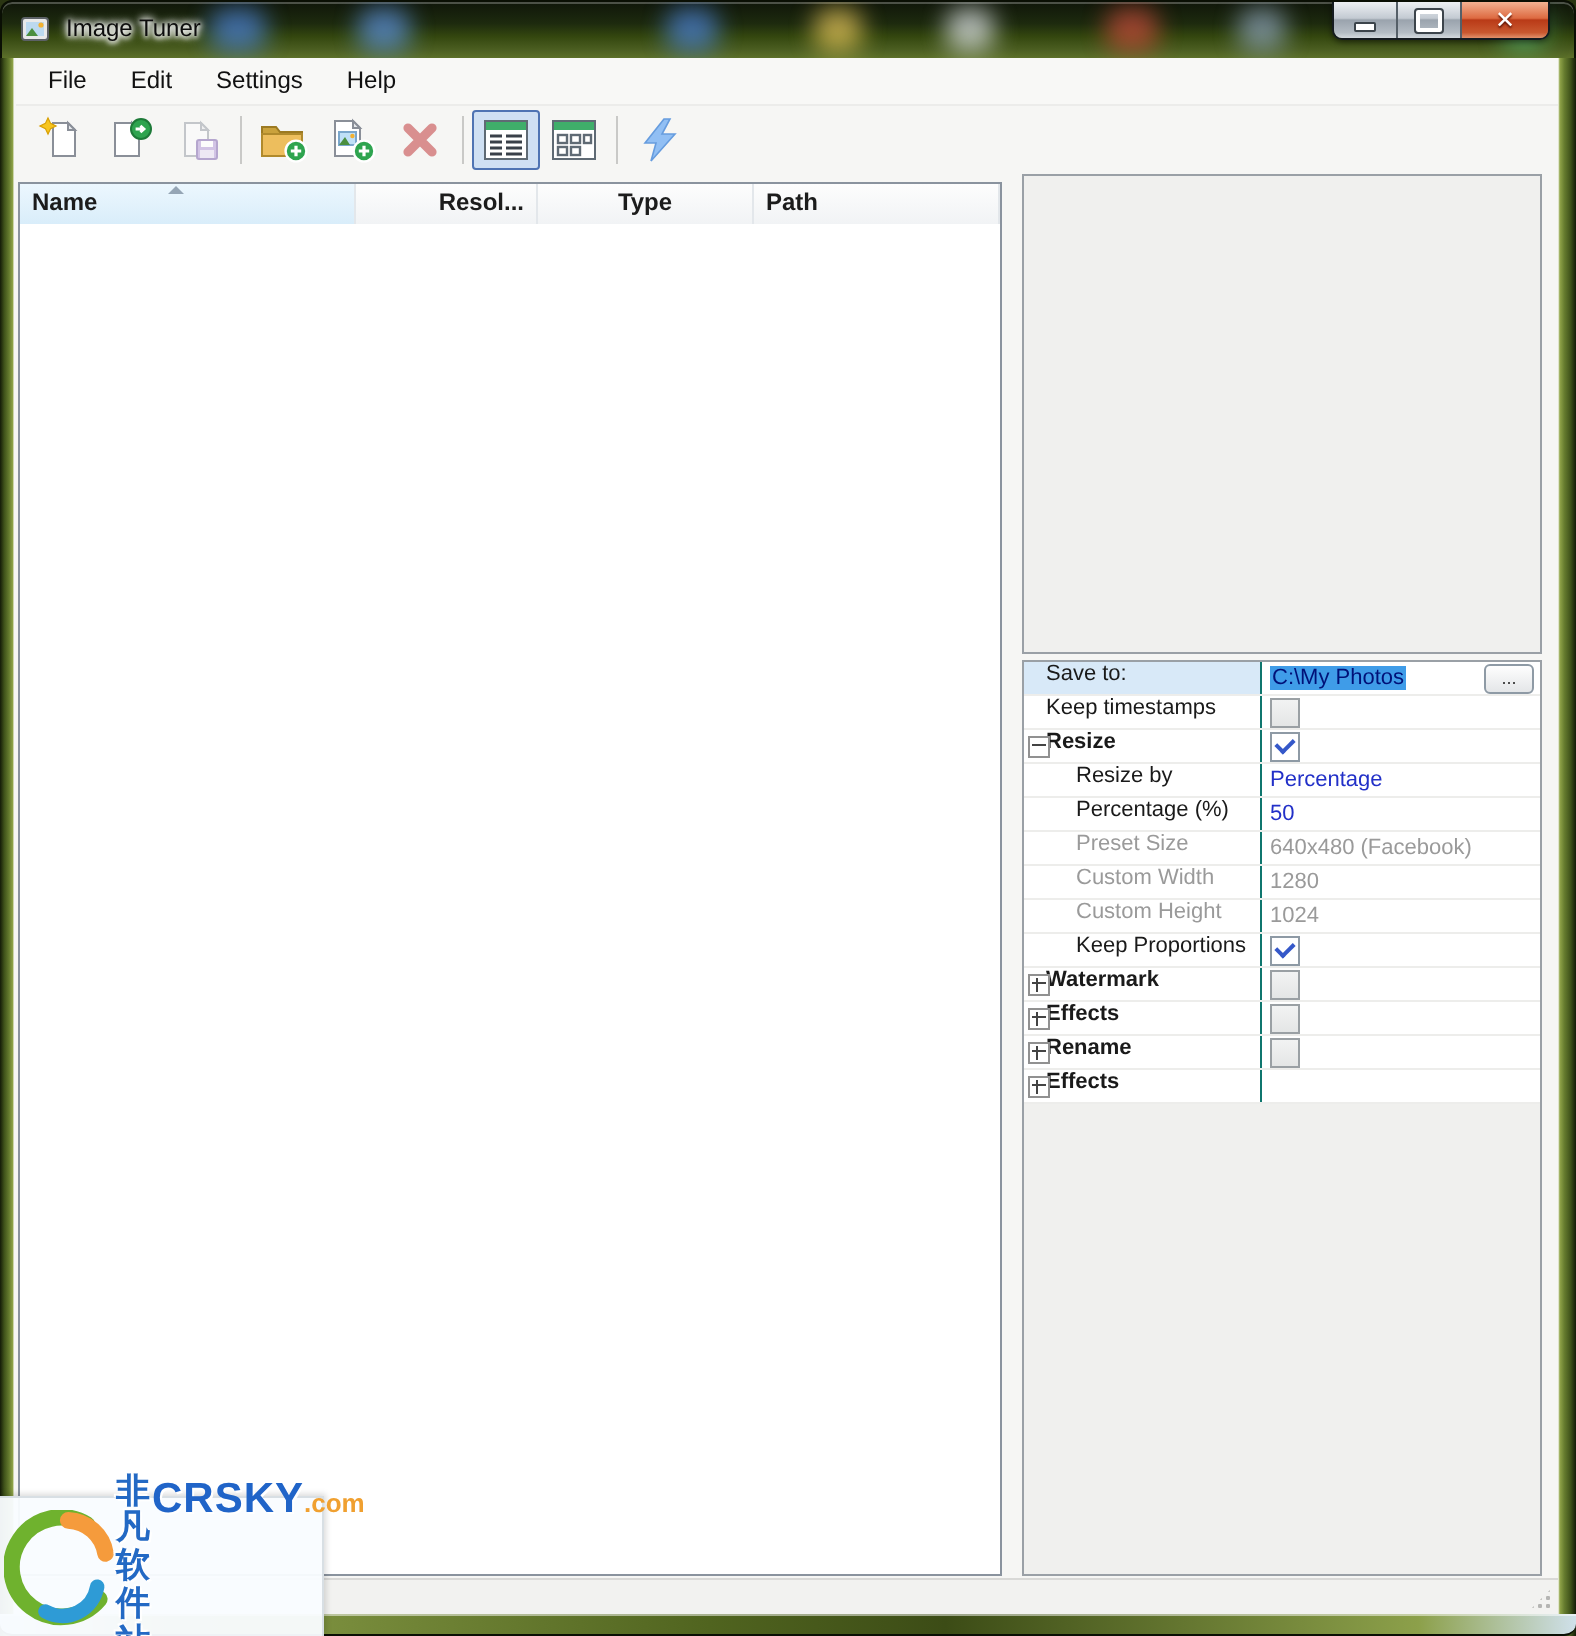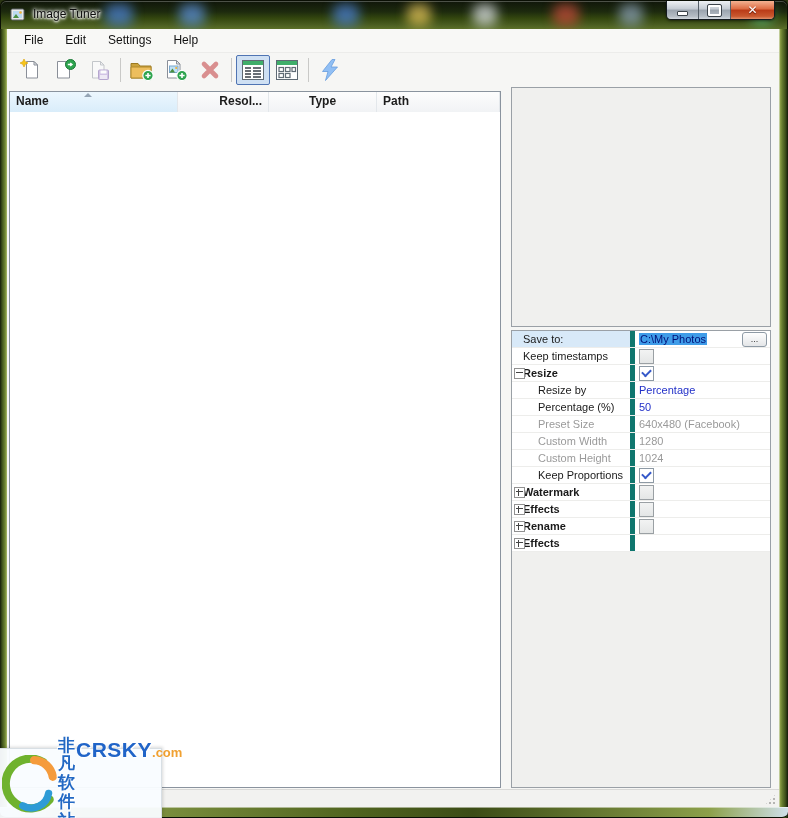--- a/index.html
+++ b/index.html
@@ -63,21 +63,21 @@
   .lcol-type{width:95px;text-align:center;}
   .lcol-path{flex:1;}
   .sort-arrow{position:absolute;left:74px;top:1px;width:0;height:0;
     border-left:4px solid transparent;border-right:4px solid transparent;border-bottom:4px solid #95a5b5;}
   .list-body{position:absolute;top:20px;left:0;right:0;bottom:0;background:#fff;}
   
   .right-panel{position:absolute;left:503px;right:8px;top:0;bottom:1px;display:flex;flex-direction:column;}
   .preview{height:238px;background:#f0f0ee;border:1px solid #9aa0a6;margin-bottom:3px;}
   .props{flex:1;background:#f0f0ee;border:1px solid #9aa0a6;overflow:hidden;font-size:11px;}
   .prow{height:16px;display:flex;align-items:stretch;background:#fff;border-bottom:1px solid #ededeb;}
-  .plabel{width:118px;display:flex;align-items:center;position:relative;border-right:5px solid #0f766e;color:#1a1a1a;}
+  .plabel{width:118px;display:flex;align-items:flex-start;position:relative;border-right:1px solid #0f766e;color:#1a1a1a;}
   .plabel .ltext{margin-left:11px;white-space:nowrap;}
   .prow.sub .plabel .ltext{margin-left:26px;}
   .prow.cat .plabel .ltext{font-weight:bold;}
   .prow.dis .plabel .ltext{color:#9a9a9a;}
   .prow.selrow .plabel{background:#d8e9f8;}
   .pvalue{flex:1;display:flex;align-items:center;padding-left:4px;color:#1a1a1a;position:relative;}
   .pvalue .vblue{color:#2230c8;}
   .pvalue .vgray{color:#9a9a9a;}
   .vsel{background:#3f9ce8;color:#001178;padding:0 1px;}
   .xb{position:absolute;left:2px;top:3px;width:9px;height:9px;border:1px solid #919191;background:#fff;}

